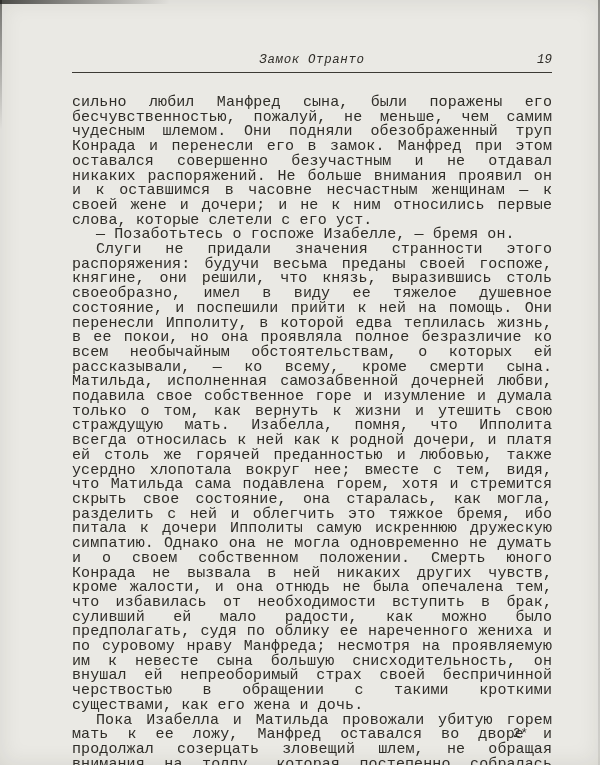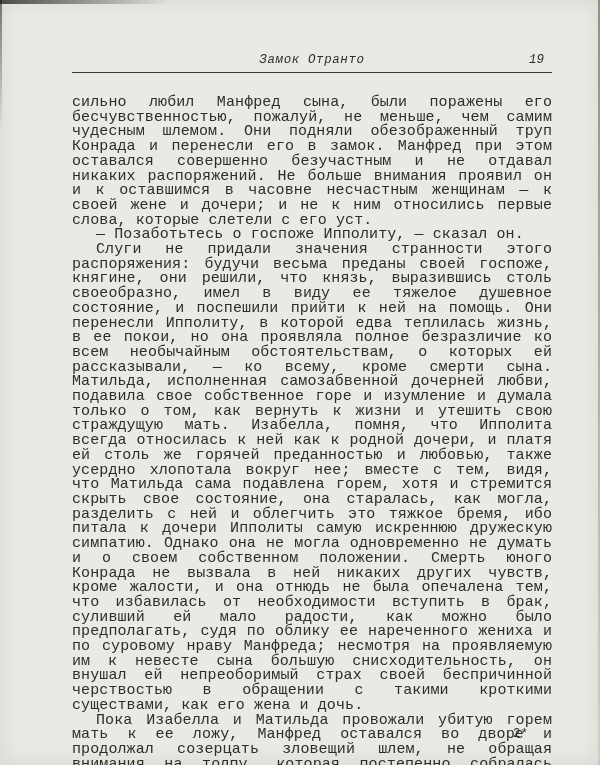--- a/index.html
+++ b/index.html
@@ -43,21 +43,21 @@
     font-size:12.5px;
     line-height:17px;
   }
   .running-title{
     display:block;
     text-align:center;
     letter-spacing:0.6px;
   }
   .page-number{
     position:absolute;
-    right:8px;top:0;
+    right:0;top:0;
     font-style:italic;
   }
   .header-rule{
     height:1px;
     background:#3c3a34;
     margin-top:3px;
   }
   .body-text{
     margin-top:23px;
     font-size:15px;
@@ -90,21 +90,21 @@
 
   <div class="header">
     <span class="running-title">Замок Отранто</span>
     <span class="page-number">19</span>
   </div>
 
   <div class="header-rule"></div>
 
   <div class="body-text">
     <p class="no-indent">сильно любил Манфред сына, были поражены его бесчувственностью, пожалуй, не меньше, чем самим чудесным шлемом. Они подняли обезображенный труп Конрада и перенесли его в замок. Манфред при этом оставался совершенно безучастным и не отдавал никаких распоряжений. Не больше внимания проявил он и к оставшимся в часовне несчастным женщинам — к своей жене и дочери; и не к ним относились первые слова, которые слетели с его уст.</p>
-    <p>— Позаботьтесь о госпоже Ипполиту, — сказал он.</p>
+    <p>— Позаботьтесь о госпоже Изабелле, — бремя он.</p>
     <p>Слуги не придали значения странности этого распоряжения: будучи весьма преданы своей госпоже, княгине, они решили, что князь, выразившись столь своеобразно, имел в виду ее тяжелое душевное состояние, и поспешили прийти к ней на помощь. Они перенесли Ипполиту, в которой едва теплилась жизнь, в ее покои, но она проявляла полное безразличие ко всем необычайным обстоятельствам, о которых ей рассказывали, — ко всему, кроме смерти сына. Матильда, исполненная самозабвенной дочерней любви, подавила свое собственное горе и изумление и думала только о том, как вернуть к жизни и утешить свою страждущую мать. Изабелла, помня, что Ипполита всегда относилась к ней как к родной дочери, и платя ей столь же горячей преданностью и любовью, также усердно хлопотала вокруг нее; вместе с тем, видя, что Матильда сама подавлена горем, хотя и стремится скрыть свое состояние, она старалась, как могла, разделить с ней и облегчить это тяжкое бремя, ибо питала к дочери Ипполиты самую искреннюю дружескую симпатию. Однако она не могла одновременно не думать и о своем собственном положении. Смерть юного Конрада не вызвала в ней никаких других чувств, кроме жалости, и она отнюдь не была опечалена тем, что избавилась от необходимости вступить в брак, суливший ей мало радости, как можно было предполагать, судя по облику ее нареченного жениха и по суровому нраву Манфреда; несмотря на проявляемую им к невесте сына большую снисходительность, он внушал ей непреоборимый страх своей беспричинной черствостью в обращении с такими кроткими существами, как его жена и дочь.</p>
     <p>Пока Изабелла и Матильда провожали убитую горем мать к ее ложу, Манфред оставался во дворе и продолжал созерцать зловещий шлем, не обращая внимания на толпу, которая постепенно собралась вокруг него, привлеченная удивительным происшествием. Он почти ничего не говорил и лишь несколько раз повторил один и тот же вопрос, — не знает ли кто-нибудь, откуда взялся этот шлем? Никто, однако, не мог сообщить ему никаких сведений на этот счет. Но так как Манфреда, по-видимому, занимало только происхождение шлема — и ничего более, — вскоре и все остальные зрители стали рассуждать лишь об этом, высказывая различные предположения, неясность и невероятность которых вполне соответствовали исключительности самого бедствия. Глупейшие догадки следо-</p>
   </div>
 
   <div class="footer">
     <span class="signature-mark">2*</span>
   </div>
 
 </div>
 

